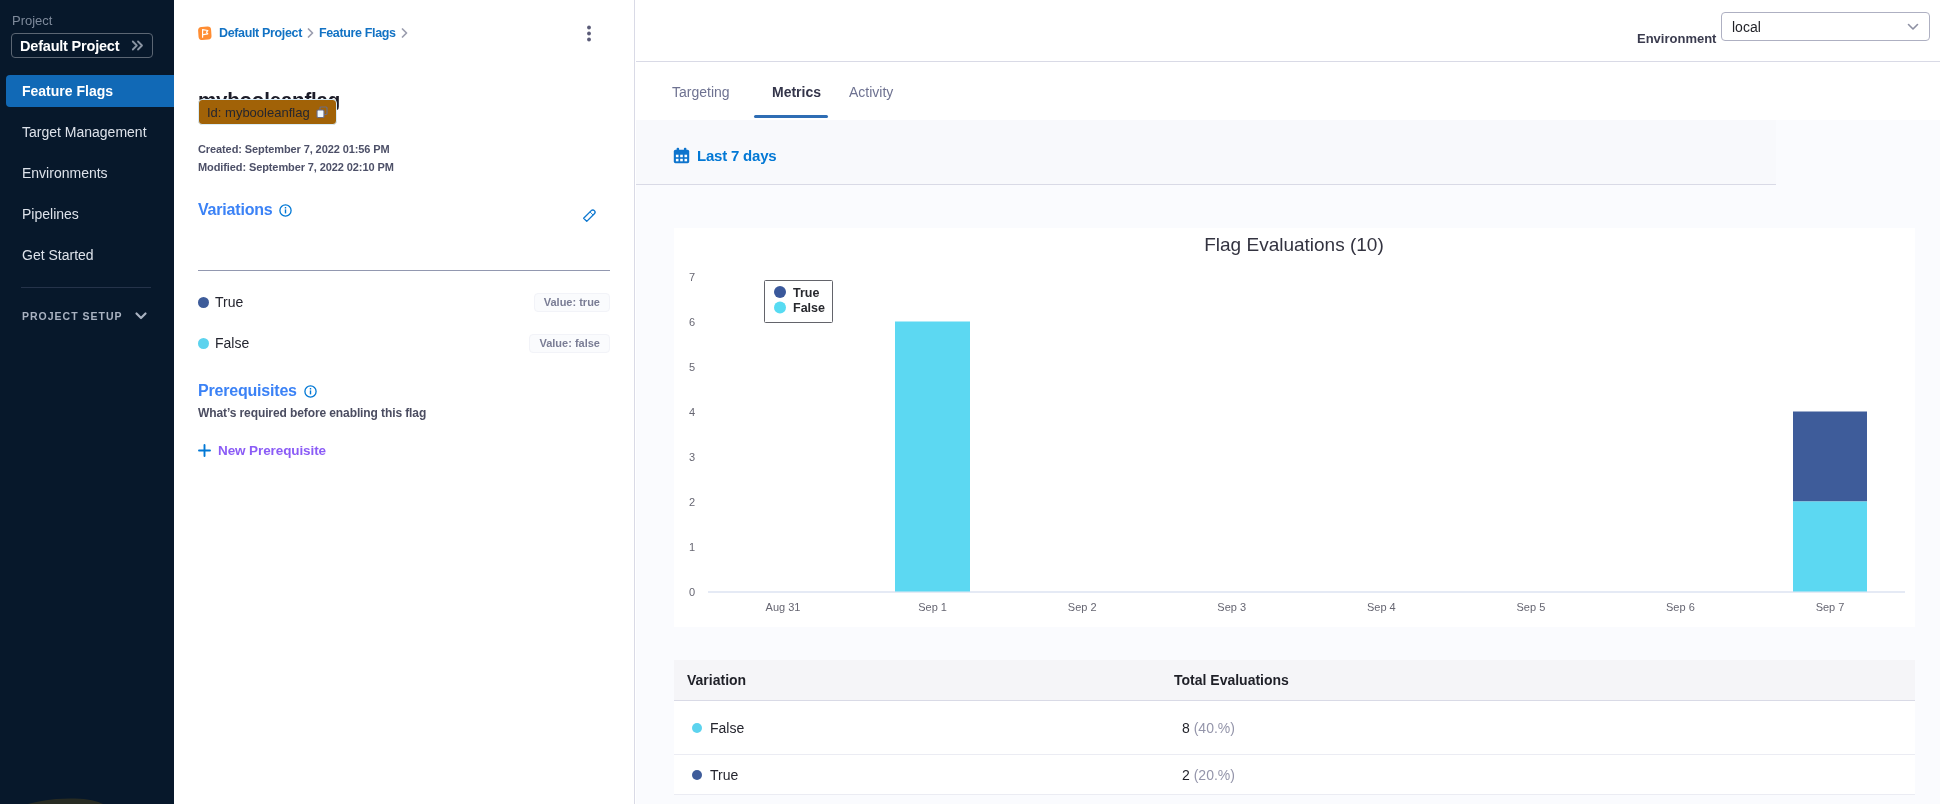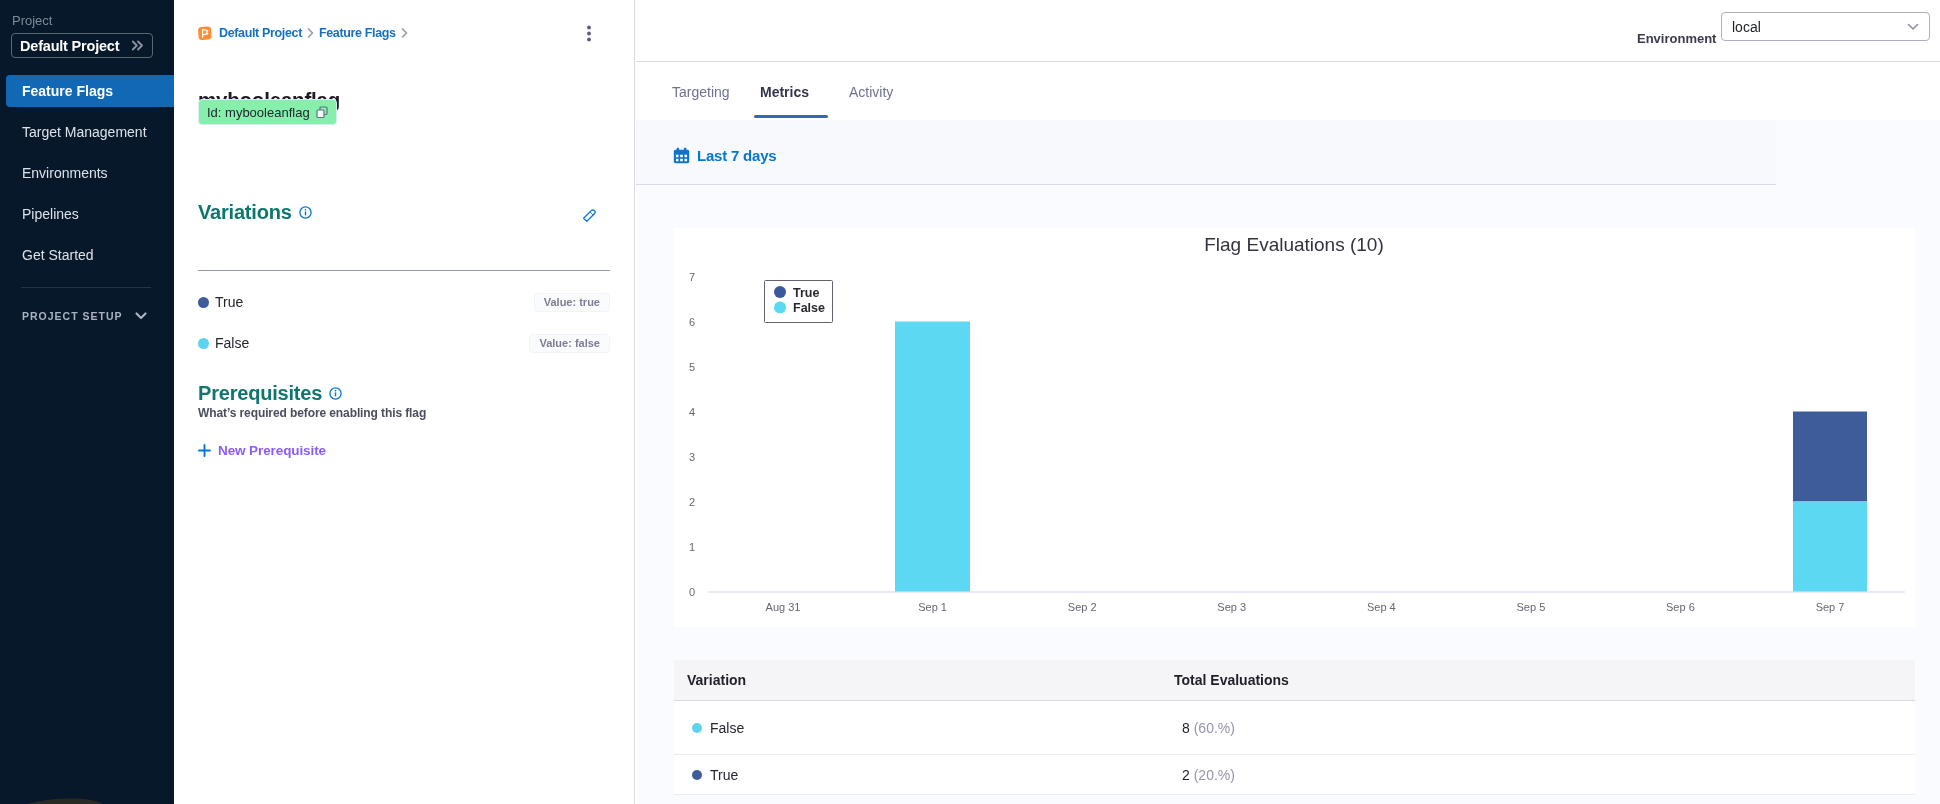--- a/index.html
+++ b/index.html
@@ -17,23 +17,23 @@
 #sidebar .sep { left:21px; top:287px; width:130px; height:1px; background:#25334a; }
 #sidebar .psetup { left:22px; top:310px; font-size:10.5px; font-weight:bold; letter-spacing:1px; color:#a9b2c1; }
 #sidebar .curve { left:6px; top:799px; width:102px; height:30px; background:#272b23; border-radius:50%; transform:rotate(-5deg); }
 
 
 #middle { left:174px; top:0; width:461px; height:804px; background:#fff; border-right:1px solid #d9dae6; }
 .crumbs { left:24px; top:25px; display:flex; align-items:center; height:16px; }
 .crumbs .lnk { font-size:12.5px; font-weight:600; color:#1272c4; letter-spacing:-0.35px; }
 .kebab { left:412px; top:24px; }
 h1.flag { left:24px; top:88px; font-size:20.5px; font-weight:bold; color:#1c1c28; letter-spacing:-0.2px;text-align:right; }
-.idchip { left:24px; top:99px; height:26px; display:inline-flex; align-items:center; gap:6px; padding:0 8px; background:#86efac; border:1px solid #d8ecf8; border-radius:4px; font-size:13px; color:#25262f; }
+.idchip { left:24px; top:99px; height:26px; display:inline-flex; align-items:center; gap:6px; padding:0 8px; background:#a16207; border:1px solid #d8ecf8; border-radius:4px; font-size:13px; color:#25262f; }
 .dates { left:24px; top:140px; font-size:11px; font-weight:600; color:#4d5068; line-height:18px; letter-spacing:-0.1px;}
-.sechead { font-size:20px; font-weight:bold; color:#0f766e; letter-spacing:-0.2px; display:flex; align-items:center; gap:7px;}
+.sechead { font-size:16px; font-weight:bold; color:#3b82f6; letter-spacing:-0.2px; display:flex; align-items:center; gap:7px;}
 #vars-h { left:24px; top:201px; }
 .pencil { left:407px; top:208px; }
 .boolrow { left:24px; right:25px; top:247px; height:17px; display:flex; align-items:center; }
 .boolrow .btxt { font-size:15px; color:#4c4e64; margin-left:4px; flex:1; }
 .boolrow .vcount { font-size:15px; color:#7f829c; }
 .vdiv { left:24px; top:270px; width:412px; height:1px; background:#9298b0; }
 .vrow { left:24px; width:412px; height:20px; display:flex; align-items:center; }
 .vrow .dot { width:11px; height:11px; border-radius:50%; margin-right:6px; }
 .vrow .vname { font-size:14px; color:#24252f; flex:1; }
 .vchip { height:19px; display:inline-flex; align-items:center; padding:0 9px; background:#fafbfd; border:1px solid #f2f3f8; border-radius:4px; font-size:11px; font-weight:600; color:#7a7d95; }
@@ -114,20 +114,24 @@
         <circle cx="3" cy="15.5" r="1.9" fill="#5a5b77"></circle>
       </svg>
     <h1 class="abs flag">mybooleanflag</h1>
     <div class="abs idchip">
       <span>Id: mybooleanflag</span>
       <svg width="12" height="13" viewBox="0 0 12 13">
           <rect x="4" y="1" width="7" height="7.5" rx="1" fill="none" stroke="#6b6d85" stroke-width="1.2"></rect>
           <rect x="1" y="4" width="7" height="7.5" rx="1" fill="#eff9ff" stroke="#6b6d85" stroke-width="1.2"></rect>
         </svg>
     </div>
+    <div class="abs dates">
+      <div>Created: September 7, 2022 01:56 PM</div>
+      <div>Modified: September 7, 2022 02:10 PM</div>
+    </div>
     <div class="abs sechead" id="vars-h">Variations
       <svg width="13" height="13" viewBox="0 0 13 13">
           <circle cx="6.5" cy="6.5" r="5.6" fill="none" stroke="#0278d5" stroke-width="1.3"></circle>
           <rect x="5.8" y="5.4" width="1.4" height="4" fill="#0278d5"></rect>
           <rect x="5.8" y="3" width="1.4" height="1.5" fill="#0278d5"></rect>
         </svg>
     </div>
     <svg class="abs pencil" width="16" height="16" viewBox="0 0 16 16">
         <path d="M2.64 10.24 L10.24 2.64 A2.2 2.2 0 0 1 13.36 5.76 L5.76 13.36 Z" fill="none" stroke="#0f78d0" stroke-width="1.35" stroke-linejoin="round"></path>
         <line x1="8.97" y1="3.91" x2="12.09" y2="7.03" stroke="#0f78d0" stroke-width="0.9"></line>
@@ -163,21 +167,21 @@
     <div class="abs topbar"></div>
     <div class="abs envlabel">Environment</div>
     <div class="abs envsel">
       <span class="val">local</span>
       <svg width="12" height="8" viewBox="0 0 12 8">
           <path d="M1.5 1.5L6 6l4.5-4.5" stroke="#8d90a3" stroke-width="1.6" fill="none" stroke-linecap="round" stroke-linejoin="round"></path>
         </svg>
     </div>
     <div class="abs tabsrow"></div>
     <div class="abs tab" style="left:36px;">Targeting</div>
-    <div class="abs tab sel" style="left:116px;padding-left:8px;">Metrics</div>
+    <div class="abs tab sel" style="left:128px;padding-left:8px;">Metrics</div>
     <div class="abs tab" style="left:213px;">Activity</div>
     <div class="abs tabline"></div>
     <div class="abs datebar">
       <svg class="cal" width="17" height="17" viewBox="0 0 17 17">
           <rect x="0.8" y="2.8" width="15.4" height="13.4" rx="1.6" fill="#0d74cd"></rect>
           <rect x="3.6" y="0.7" width="2.5" height="3.8" rx="1" fill="#0d74cd"></rect>
           <rect x="10.9" y="0.7" width="2.5" height="3.8" rx="1" fill="#0d74cd"></rect>
           <g fill="#fff">
             <rect x="2.9" y="7.7" width="2.6" height="2.5"></rect>
             <rect x="7.2" y="7.7" width="2.6" height="2.5"></rect>
@@ -233,21 +237,21 @@
     <div class="abs vtable">
       <div class="thead">
           <span class="th1">Variation</span>
           <span class="th2">Total Evaluations</span>
         </div>
       <div class="trow" style="height:54px;">
         <span class="c1">
             <span class="dot" style="background:#5cd3ee;"></span>
             <span class="nm">False</span>
           </span>
-        <span class="val">8&nbsp;<span class="pct">(60.%)</span></span>
+        <span class="val">8&nbsp;<span class="pct">(40.%)</span></span>
       </div>
       <div class="trow" style="height:40px;">
         <span class="c1">
             <span class="dot" style="background:#3e5c9a;"></span>
             <span class="nm">True</span>
           </span>
         <span class="val">2&nbsp;<span class="pct">(20.%)</span></span>
       </div>
     </div>
   </div>

